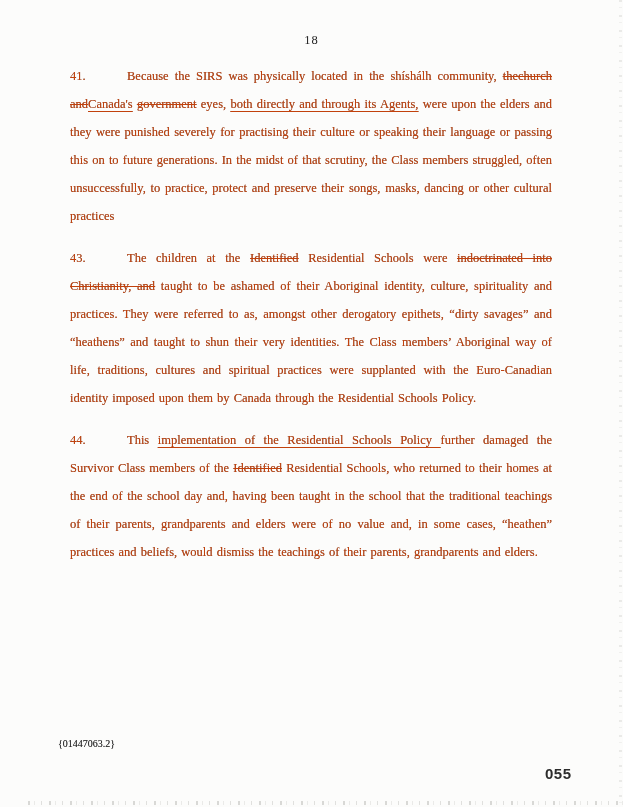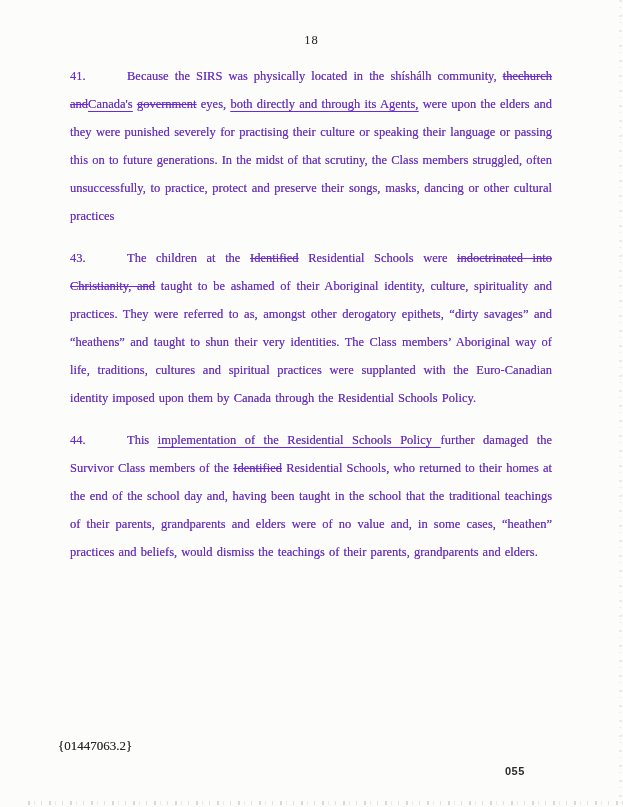--- a/index.html
+++ b/index.html
@@ -31,52 +31,52 @@
     position: absolute;
     top: 62px;
     left: 70px;
     width: 482px;
   }
   .para {
     margin: 0 0 14px 0;
     font-size: 12.5px;
     line-height: 28px;
     text-align: justify;
-    color: #6d28d9;
+    color: #c2410c;
     text-shadow: 0 0 0.5px rgba(30,30,30,0.55);
     word-spacing: 1px;
   }
   .para-num {
     display: inline-block;
     width: 57px;
   }
   .strike {
     text-decoration: line-through;
     text-decoration-thickness: 1px;
   }
   .uline {
     text-decoration: underline;
     text-decoration-thickness: 1px;
     text-underline-offset: 2.5px;
   }
   .doc-id-stamp {
     position: absolute;
     top: 738px;
     left: 58px;
-    font-size: 13px;
+    font-size: 10px;
     color: #262626;
     text-shadow: 0 0 0.4px rgba(30,30,30,0.5);
   }
   .bates-number {
     position: absolute;
     top: 765px;
-    left: 505px;
+    left: 545px;
     font-family: "Liberation Sans", "DejaVu Sans", sans-serif;
     font-weight: bold;
-    font-size: 11px;
+    font-size: 15px;
     letter-spacing: 0.5px;
     color: #2c2c2c;
   }
   .scan-noise-bottom {
     position: absolute;
     left: 28px;
     right: 0;
     bottom: 2px;
     height: 4px;
     background: repeating-linear-gradient(

